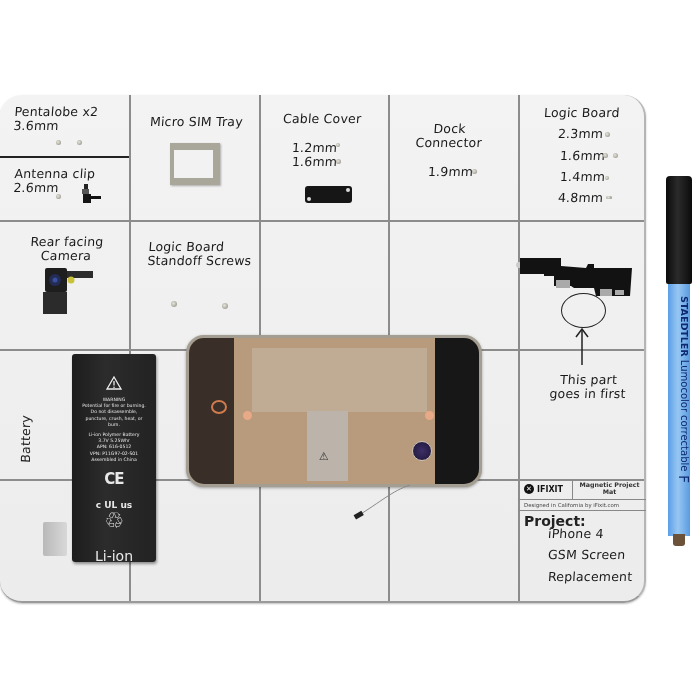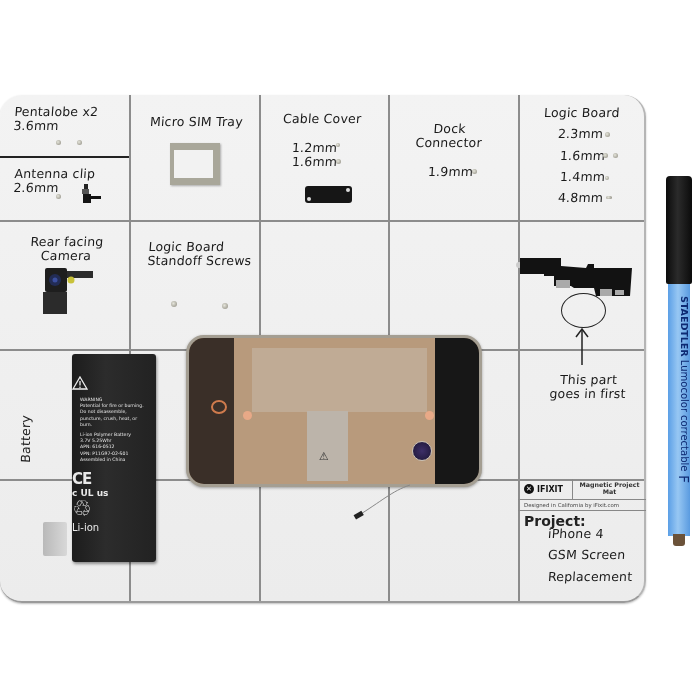--- a/index.html
+++ b/index.html
@@ -46,27 +46,27 @@
 
   .antenna-clip { position: absolute; left: 80px; top: 183px; width: 22px; height: 22px; }
   .camera { position: absolute; left: 43px; top: 268px; width: 52px; height: 48px; }
   .lb-bracket { position: absolute; left: 516px; top: 254px; width: 116px; height: 48px; }
   .circle-mark { position: absolute; left: 561px; top: 293px; width: 45px; height: 35px;
     border: 1.5px solid #222; border-radius: 50%; }
   .arrow { position: absolute; left: 572px; top: 327px; width: 20px; height: 40px; }
 
   .battery { position: absolute; left: 72px; top: 354px; width: 84px; height: 208px;
     background: linear-gradient(90deg, #1c1c1c, #2c2c2c 40%, #222); border-radius: 3px;
-    box-shadow: 1px 2px 3px rgba(0,0,0,0.4); color: #e8e8e8; }
+    box-shadow: 1px 2px 3px rgba(0,0,0,0.4); color: #e8e8e8; text-align: center; }
   .battery .warn-icon { margin: 22px auto 0; width: 16px; height: 14px; }
   .battery .small { font-size: 4.6px; line-height: 1.35; margin-top: 3px; padding: 0 8px; }
   .battery .ce { font-size: 15px; font-weight: bold; margin-top: 7px; letter-spacing: -1px; }
-  .battery .ul { font-size: 9px; font-weight: bold; margin-top: 0; }
+  .battery .ul { font-size: 9px; font-weight: bold; margin-top: 12px; }
   .battery .recycle { font-size: 22px; margin-top: 0px; line-height: 1; }
-  .battery .liion { font-size: 10px; margin-top: 2px; }
+  .battery .liion { font-size: 14px; margin-top: 16px; }
   .battery-tab { position: absolute; left: 43px; top: 522px; width: 24px; height: 34px;
     background: linear-gradient(90deg, #b9b9b9, #d8d8d8); border-radius: 2px; }
 
   .phone { position: absolute; left: 186px; top: 335px; width: 296px; height: 152px;
     border-radius: 18px; background: #b89a7c; border: 3px solid #a49e92;
     box-shadow: 0 1px 3px rgba(0,0,0,0.35); overflow: hidden; }
   .phone .left-board { position: absolute; left: 0; top: 0; width: 45px; height: 100%; background: #3a2f28; }
   .phone .right-speaker { position: absolute; right: 0; top: 0; width: 44px; height: 100%; background: #171717; }
   .phone .shield { position: absolute; left: 63px; top: 10px; width: 175px; height: 64px; background: #c0ab95; }
   .phone .tab { position: absolute; left: 118px; top: 73px; width: 41px; height: 70px; background: #bcb4aa; }

